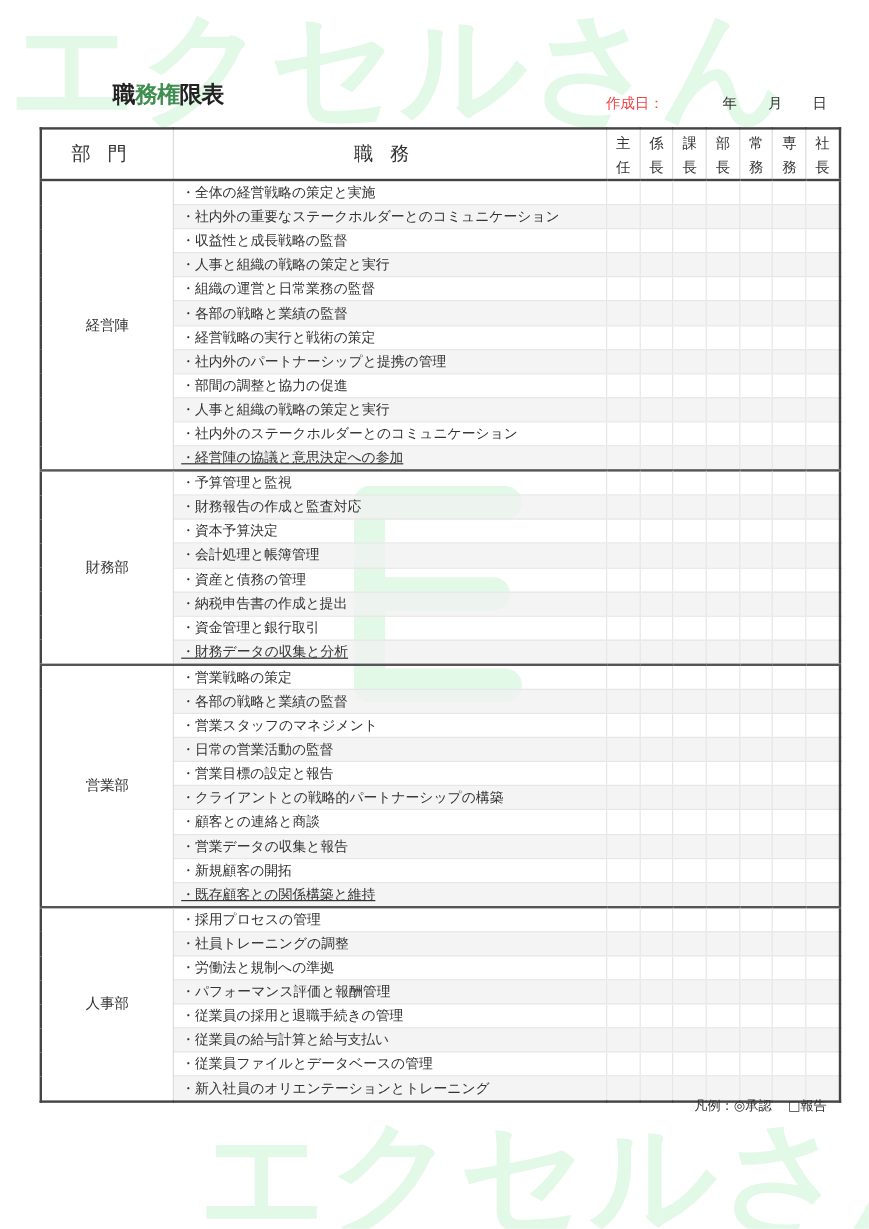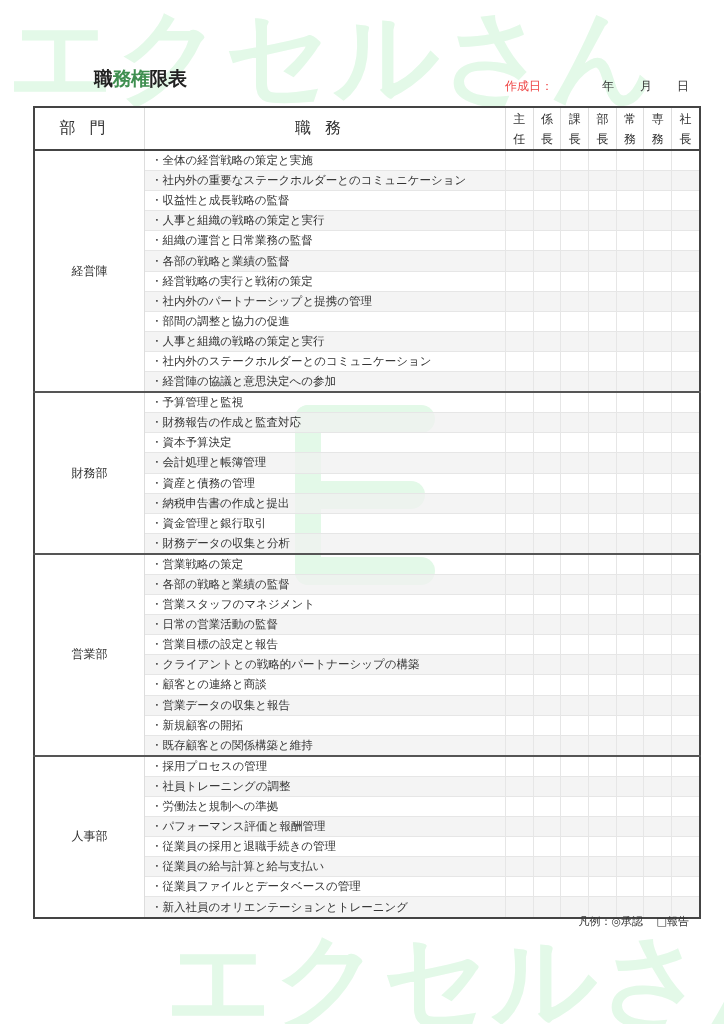--- a/index.html
+++ b/index.html
@@ -16,21 +16,21 @@
   .date .y{position:absolute;left:97px;}
   .date .m{position:absolute;left:135px;}
   .date .d{position:absolute;left:172px;}
   table{position:absolute;left:33px;top:106px;border-collapse:collapse;z-index:1;table-layout:fixed;width:657px;border:2px solid #444;}
   th,td{padding:0;font-weight:normal;}
   thead th{height:41px;font-size:16px;color:#333;border-bottom:2px solid #444;}
   thead th.dept{width:109px;border-right:1px solid #ddd;letter-spacing:14px;}
   thead th.task{width:360px;border-right:1px solid #ddd;letter-spacing:14px;font-family:Liberation Serif, serif;}
   thead th.ap{width:26.7px;border-left:1px solid #ddd;line-height:20px;font-size:12px;}
   td.dept-cell{font-size:12px;text-align:center;vertical-align:middle;border-right:1px solid #ddd;background:transparent;}
-  tr.grp-end td{border-bottom:2px solid #555;}
+  tr.grp-end td{border-bottom:2px solid #555;text-decoration:underline;}
   td.task-cell{height:19.1px;font-size:11.5px;padding-left:6px;border-bottom:1px solid #e6e6e6;white-space:nowrap;color:#333;}
   td.ap-cell{border-left:1px solid #e6e6e6;border-bottom:1px solid #e6e6e6;}
   tr.alt td.task-cell,tr.alt td.ap-cell{background:rgba(240,240,240,0.75);}
   tr.grp-end td.task-cell,tr.grp-end td.ap-cell{border-bottom:2px solid #555;}
   .legend{position:absolute;right:35px;top:914px;font-size:11px;z-index:2;color:#333;}
   .legend span{margin-left:4px;}
 </style>
 </head>
 <body>
 

